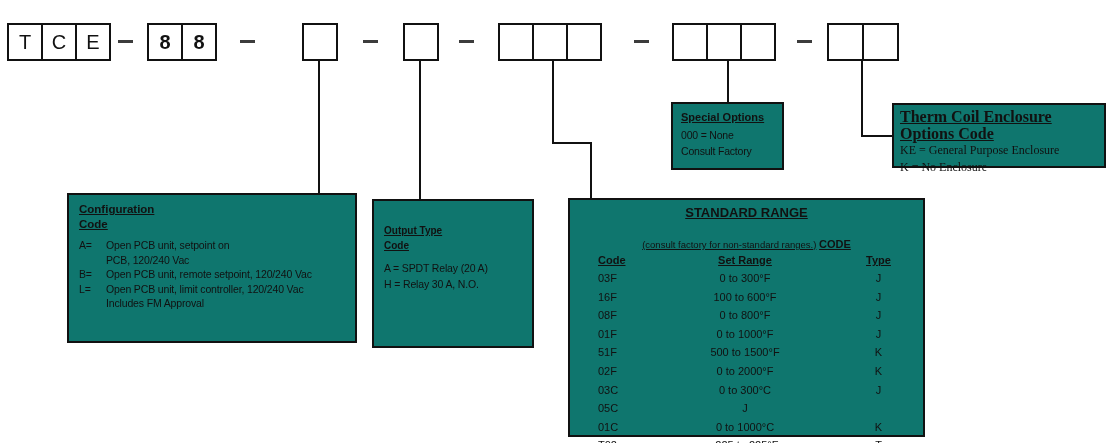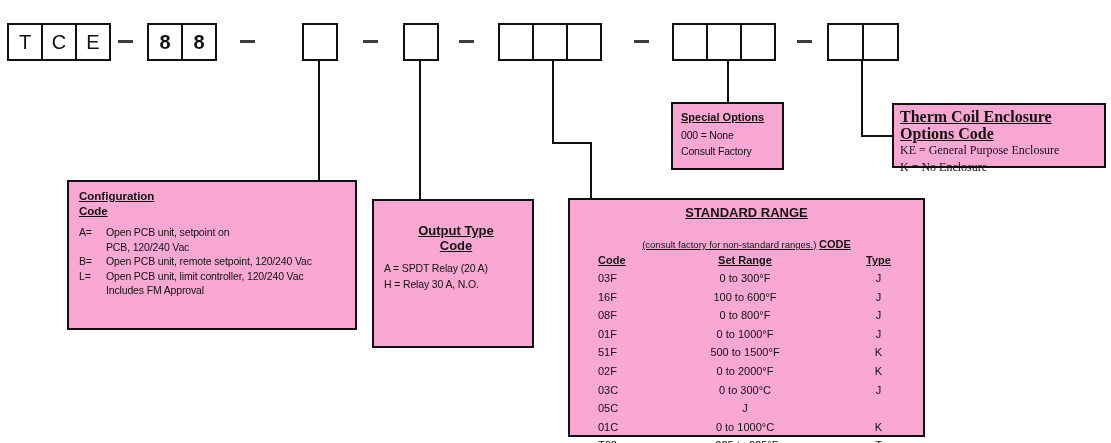--- a/index.html
+++ b/index.html
@@ -48,39 +48,39 @@
   }
 
   
   .vline { position: absolute; width: 2px; background: #111; }
   .hline { position: absolute; height: 2px; background: #111; }
 
   
   .obox {
     position: absolute;
     border: 2px solid #111;
-    background: #f9a8d4;
+    background: #0f766e;
     box-sizing: border-box;
   }
   .btitle {
     font-weight: 700;
     text-decoration: underline;
     text-underline-offset: 1px;
   }
 
   
-  #config-box { left: 67px; top: 180px; width: 290px; height: 150px; padding: 7px 4px 0 10px; }
+  #config-box { left: 67px; top: 193px; width: 290px; height: 150px; padding: 7px 4px 0 10px; }
   #config-box .btitle { display: block; font-size: 11.5px; line-height: 15px; }
   .cfg-entries { margin-top: 6px; font-size: 10.5px; letter-spacing: -0.15px; line-height: 14.6px; }
   .cfg-row { display: grid; grid-template-columns: 27px 1fr; }
   .cfg-line { display: block; }
 
   
   #output-box { left: 372px; top: 199px; width: 162px; height: 149px; padding: 22px 4px 0 10px; }
-  #output-box .btitle { display: block; font-size: 13px; line-height: 15px; text-align: center; }
+  #output-box .btitle { display: block; font-size: 10px; line-height: 15px; }
   .out-entries { margin-top: 7px; font-size: 10.5px; letter-spacing: -0.15px; line-height: 16px; }
 
   
   #special-box { left: 671px; top: 102px; width: 113px; height: 68px; padding: 6px 0 0 8px; }
   #special-box .btitle { display: block; font-size: 11px; line-height: 14px; margin-bottom: 4px; }
   .spec-line { font-size: 10.5px; letter-spacing: -0.2px; line-height: 15.5px; }
 
   
   #therm-box {
     left: 892px; top: 103px; width: 214px; height: 65px;

